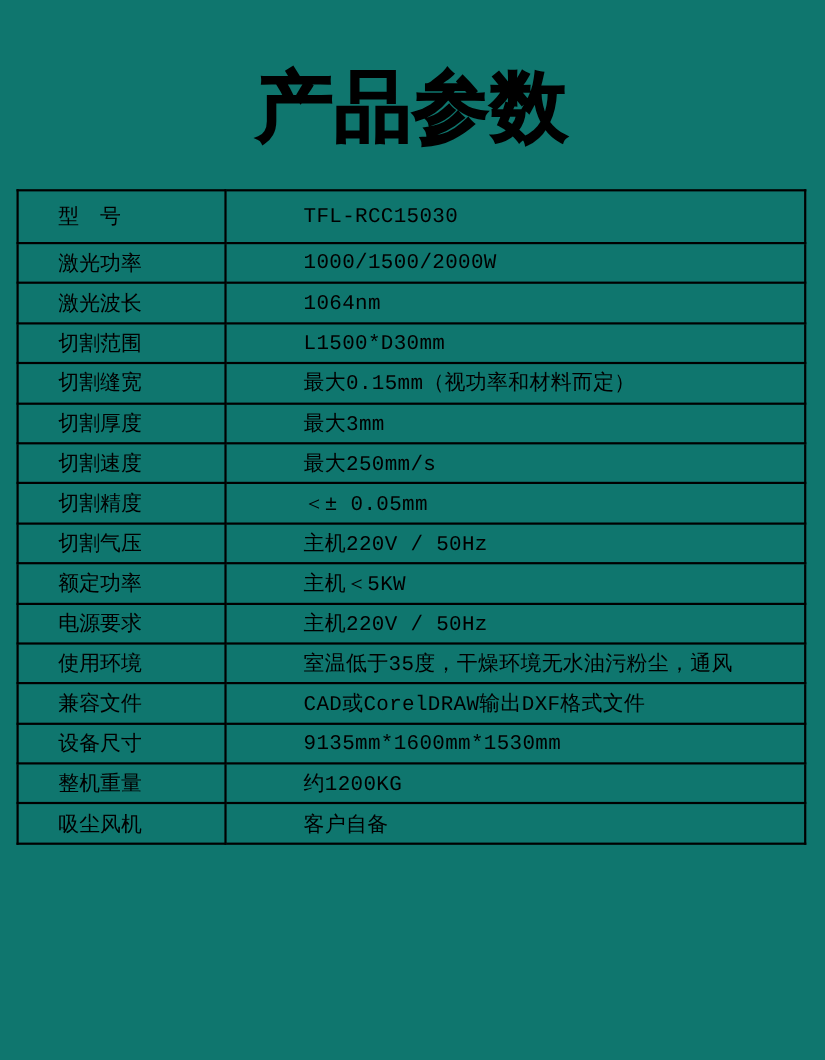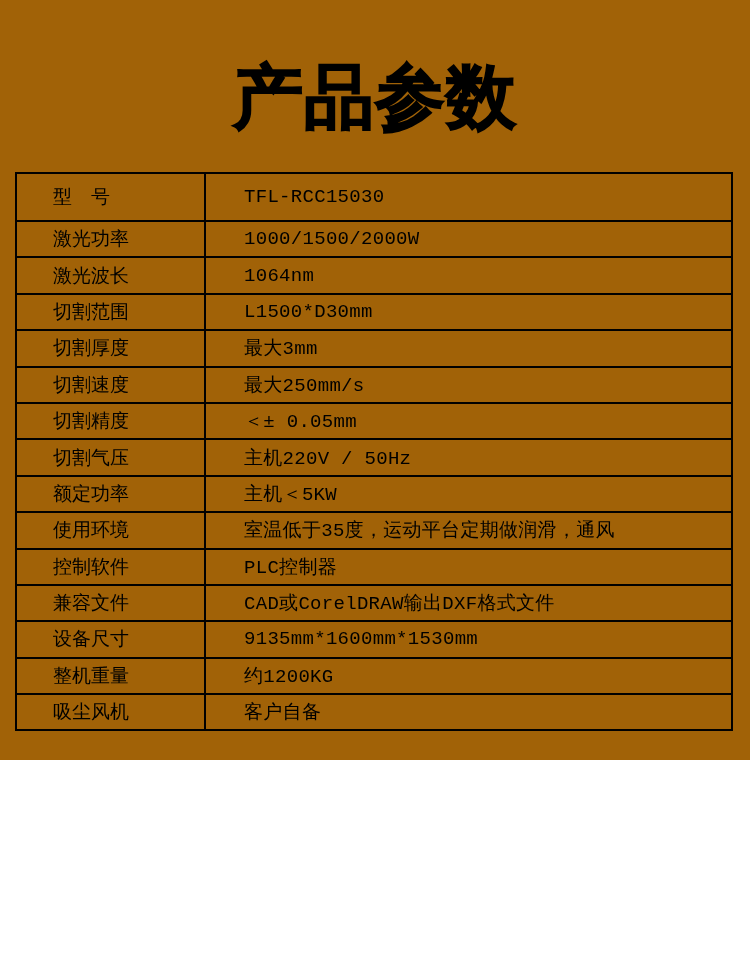--- a/index.html
+++ b/index.html
@@ -3,22 +3,22 @@
 <meta charset="utf-8">
 <style>
   html, body {
     margin: 0;
     padding: 0;
     background: #ffffff;
   }
   .page {
     position: relative;
     width: 750px;
-    height: 760px;
-    background: #a16207;
+    height: 964px;
+    background: #0f766e;
     color: #000000;
     font-family: "Liberation Sans", sans-serif;
     overflow: hidden;
   }
   .title {
     position: absolute;
     top: 62px;
     left: 0;
     width: 100%;
     text-align: center;
@@ -51,21 +51,21 @@
     color: #000000;
     white-space: nowrap;
     overflow: hidden;
   }
   .spec-table td.label {
     width: 151px;
     padding-left: 36px;
     font-family: "Liberation Sans", sans-serif;
   }
   .spec-table td.value {
-    padding-left: 38px;
+    padding-left: 70px;
     font-family: "Liberation Mono", "DejaVu Sans Mono", monospace;
     letter-spacing: 0.3px;
   }
 </style>
 </head>
 <body>
 
 <div class="page">
 
   <div class="title">产品参数</div>
@@ -82,46 +82,50 @@
       </tr>
       <tr>
         <td class="label">激光波长</td>
         <td class="value">1064nm</td>
       </tr>
       <tr>
         <td class="label">切割范围</td>
         <td class="value">L1500*D30mm</td>
       </tr>
       <tr>
+        <td class="label">切割缝宽</td>
+        <td class="value">最大0.15mm（视功率和材料而定）</td>
+      </tr>
+      <tr>
         <td class="label">切割厚度</td>
         <td class="value">最大3mm</td>
       </tr>
       <tr>
         <td class="label">切割速度</td>
         <td class="value">最大250mm/s</td>
       </tr>
       <tr>
         <td class="label">切割精度</td>
         <td class="value">＜± 0.05mm</td>
       </tr>
       <tr>
         <td class="label">切割气压</td>
         <td class="value">主机220V / 50Hz</td>
       </tr>
       <tr>
         <td class="label">额定功率</td>
         <td class="value">主机＜5KW</td>
       </tr>
       <tr>
-        <td class="label">使用环境</td>
-        <td class="value">室温低于35度，运动平台定期做润滑，通风</td>
+        <td class="label">电源要求</td>
+        <td class="value">主机220V / 50Hz</td>
       </tr>
       <tr>
-        <td class="label">控制软件</td>
-        <td class="value">PLC控制器</td>
+        <td class="label">使用环境</td>
+        <td class="value">室温低于35度，干燥环境无水油污粉尘，通风</td>
       </tr>
       <tr>
         <td class="label">兼容文件</td>
         <td class="value">CAD或CorelDRAW输出DXF格式文件</td>
       </tr>
       <tr>
         <td class="label">设备尺寸</td>
         <td class="value">9135mm*1600mm*1530mm</td>
       </tr>
       <tr>

